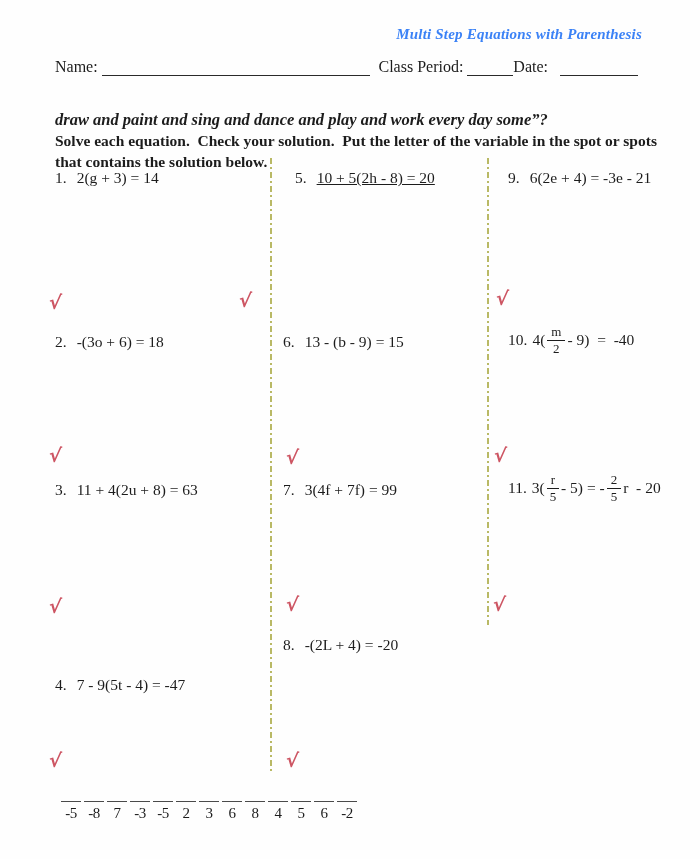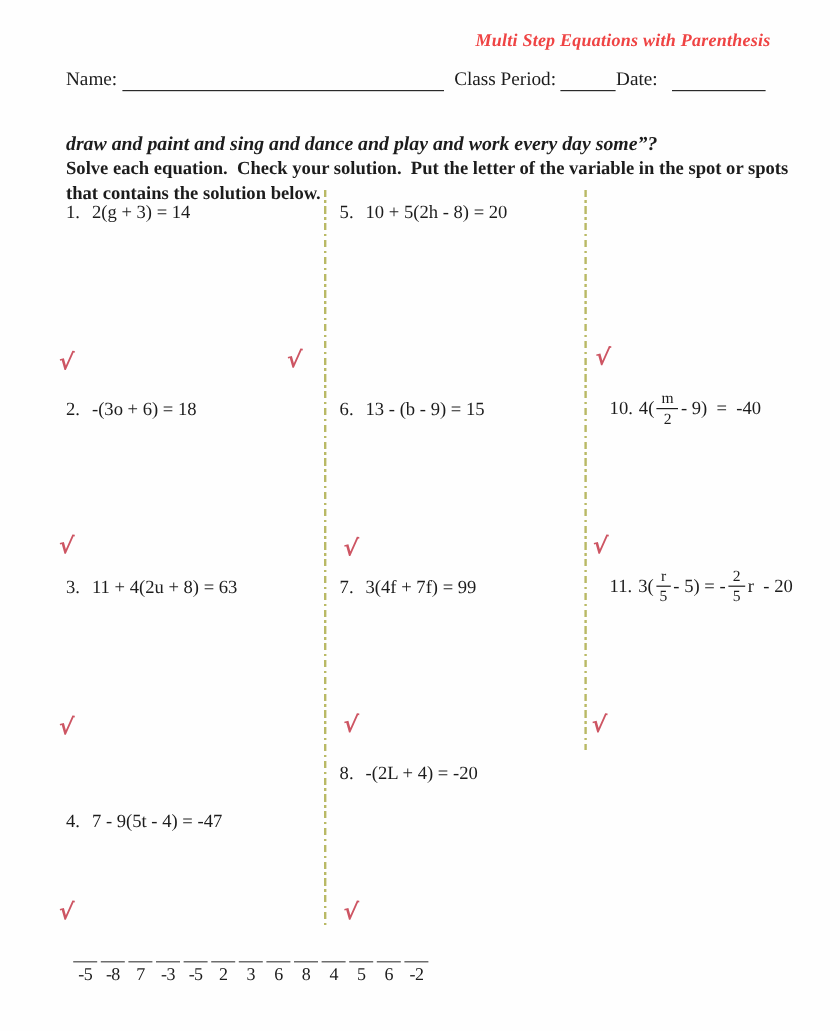--- a/index.html
+++ b/index.html
@@ -10,21 +10,21 @@
     background:#fefefe;
     font-family:"Liberation Serif", serif;
     color:#1c1c1c;
     overflow:hidden;
   }
   .keep-ws { white-space:pre-wrap; }
 
   .title {
     position:absolute; top:26px; right:58px;
     font-size:15px; font-weight:bold; font-style:italic;
-    color:#ef4444; letter-spacing:0.2px;
+    color:#3b82f6; letter-spacing:0.2px;
   }
 
   .name-row {
     position:absolute; top:58px; left:55px; right:62px;
     display:flex; align-items:flex-end;
     font-size:16px;
   }
   .name-row .lbl { white-space:nowrap; padding-right:4px; }
   .wline { border-bottom:1.4px solid #2a2a2a; height:18px; }
   .line-name { flex:1 1 auto; margin-right:8px; }
@@ -119,33 +119,36 @@
   <div class="problem" style="left:55px; top:333px;">
     <span class="pnum">2.</span><span>-(3o + 6) = 18</span>
   </div>
   <div class="problem" style="left:55px; top:481px;">
     <span class="pnum">3.</span><span>11 + 4(2u + 8) = 63</span>
   </div>
   <div class="problem" style="left:55px; top:636px;margin-top:40px;">
     <span class="pnum">4.</span><span>7 - 9(5t - 4) = -47</span>
   </div>
 
-  <div class="problem" style="left:283px; top:169px;">
+  <div class="problem" style="left:295px; top:169px;text-decoration:underline;">
     <span class="pnum">5.</span><span>10 + 5(2h - 8) = 20</span>
   </div>
   <div class="problem" style="left:283px; top:333px;">
     <span class="pnum">6.</span><span>13 - (b - 9) = 15</span>
   </div>
   <div class="problem" style="left:283px; top:481px;">
     <span class="pnum">7.</span><span>3(4f + 7f) = 99</span>
   </div>
   <div class="problem" style="left:283px; top:636px;">
     <span class="pnum">8.</span><span>-(2L + 4) = -20</span>
   </div>
 
+  <div class="problem" style="left:508px; top:169px;">
+    <span class="pnum">9.</span><span>6(2e + 4) = -3e - 21</span>
+  </div>
   <div class="problem" style="left:508px; top:325px;">
     <span class="pnum-tight">10.</span><span>4(</span><span class="frac"><span class="top">m</span><span class="bot">2</span></span><span class="keep-ws">- 9)</span><span class="keep-ws">&nbsp; <span>=</span> &nbsp;</span><span>-40</span>
   </div>
   <div class="problem" style="left:508px; top:473px;">
     <span class="pnum-tight">11.</span><span>3(</span><span class="frac"><span class="top">r</span><span class="bot">5</span></span><span class="keep-ws">- 5) = -</span><span class="frac"><span class="top">2</span><span class="bot">5</span></span><span class="keep-ws">r  - 20</span>
   </div>
 
   <span class="check" style="left:49px;  top:291px;">√</span>
   <span class="check" style="left:239px; top:289px;">√</span>
   <span class="check" style="left:496px; top:287px;">√</span>

